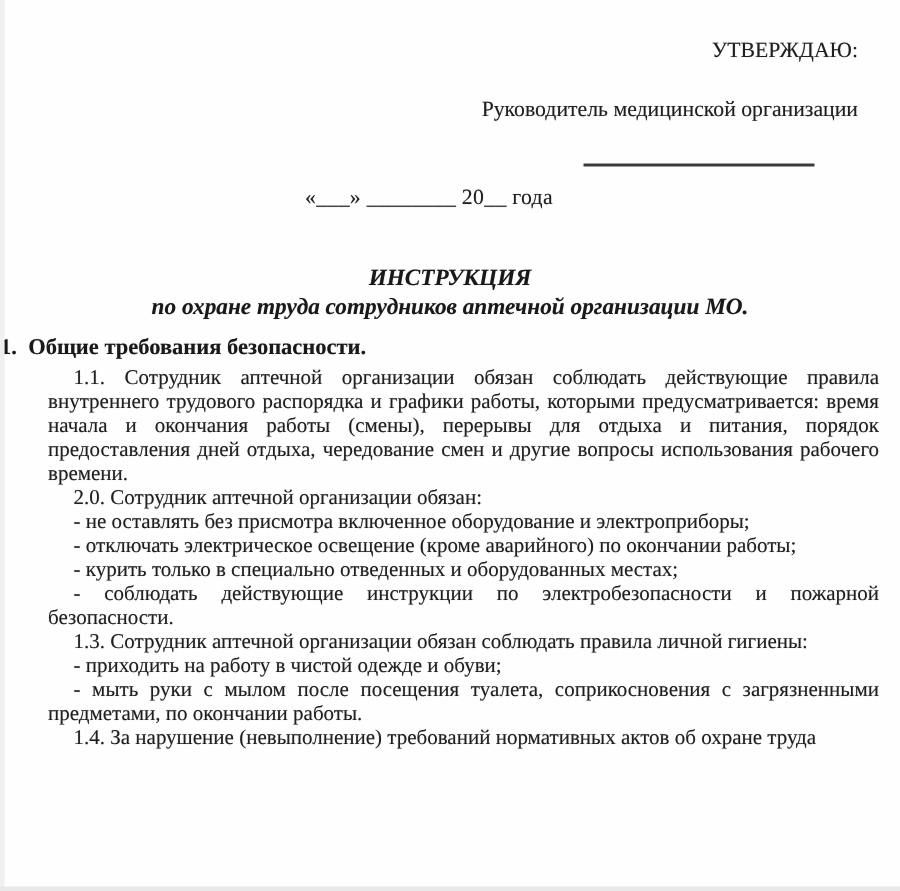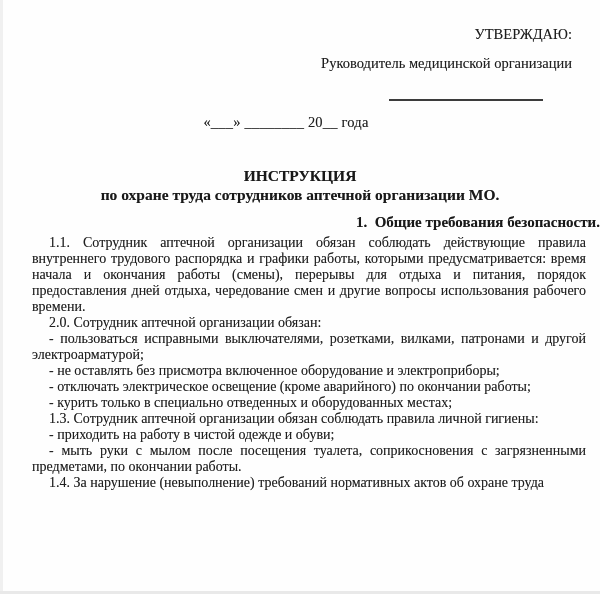--- a/index.html
+++ b/index.html
@@ -24,39 +24,40 @@
     position: absolute; left: 0; bottom: 0;
     width: 100%; height: 3px;
     background: #e9e9e9;
   }
   .approve-block {
     font-size: 14.5px;
     line-height: 17px;
     text-align: right;
     padding-right: 28px;
   }
-  .approve-label { margin-bottom: 12px; }
+  .approve-label { margin-bottom: 22px; }
   .sig-line {
     width: 154px;
     height: 0;
     border-top: 2px solid #3c3c3c;
     margin: 27px 29px 0 auto;
   }
   .date-line { margin-top: 13px; letter-spacing: 0.2px; text-align: center; }
   .doc-title {
     margin-top: 35px;
     text-align: center;
     font-weight: bold;
     font-size: 15.5px;
     line-height: 19px;
     color: #191919;
+    font-style: italic;
   }
   .section-heading {
     margin-top: 10px;
-    text-align: right;
+    text-align: left;
     font-weight: bold;
     font-size: 15px;
     line-height: 17px;
     color: #191919;
   }
   .doc-body {
     margin-top: 4px;
     padding: 0 14px 0 32px;
     font-size: 14px;
     line-height: 16px;
@@ -88,29 +89,29 @@
   </div>
 
   <div class="section-heading">1. Общие требования безопасности.</div>
 
   <div class="doc-body">
 
       <p class="para">1.1. Сотрудник аптечной организации обязан соблюдать действующие правила внутреннего трудового распорядка и графики работы, которыми предусматривается: время начала и окончания работы (смены), перерывы для отдыха и питания, порядок предоставления дней отдыха, чередование смен и другие вопросы использования рабочего времени.</p>
 
       <p class="para">2.0. Сотрудник аптечной организации обязан:</p>
 
-      <p class="para">- пользоваться исправными выключателями, розетками, вилками, патронами и другой электроарматурой;</p>
 
       <p class="para">- не оставлять без присмотра включенное оборудование и электроприборы;</p>
 
       <p class="para">- отключать электрическое освещение (кроме аварийного) по окончании работы;</p>
 
       <p class="para">- курить только в специально отведенных и оборудованных местах;</p>
 
 
+      <p class="para">- соблюдать действующие инструкции по электробезопасности и пожарной безопасности.</p>
 
       <p class="para">1.3. Сотрудник аптечной организации обязан соблюдать правила личной гигиены:</p>
 
       <p class="para">- приходить на работу в чистой одежде и обуви;</p>
 
 
       <p class="para">- мыть руки с мылом после посещения туалета, соприкосновения с загрязненными предметами, по окончании работы.</p>
 
       <p class="para">1.4. За нарушение (невыполнение) требований нормативных актов об охране труда</p>
     </div>

